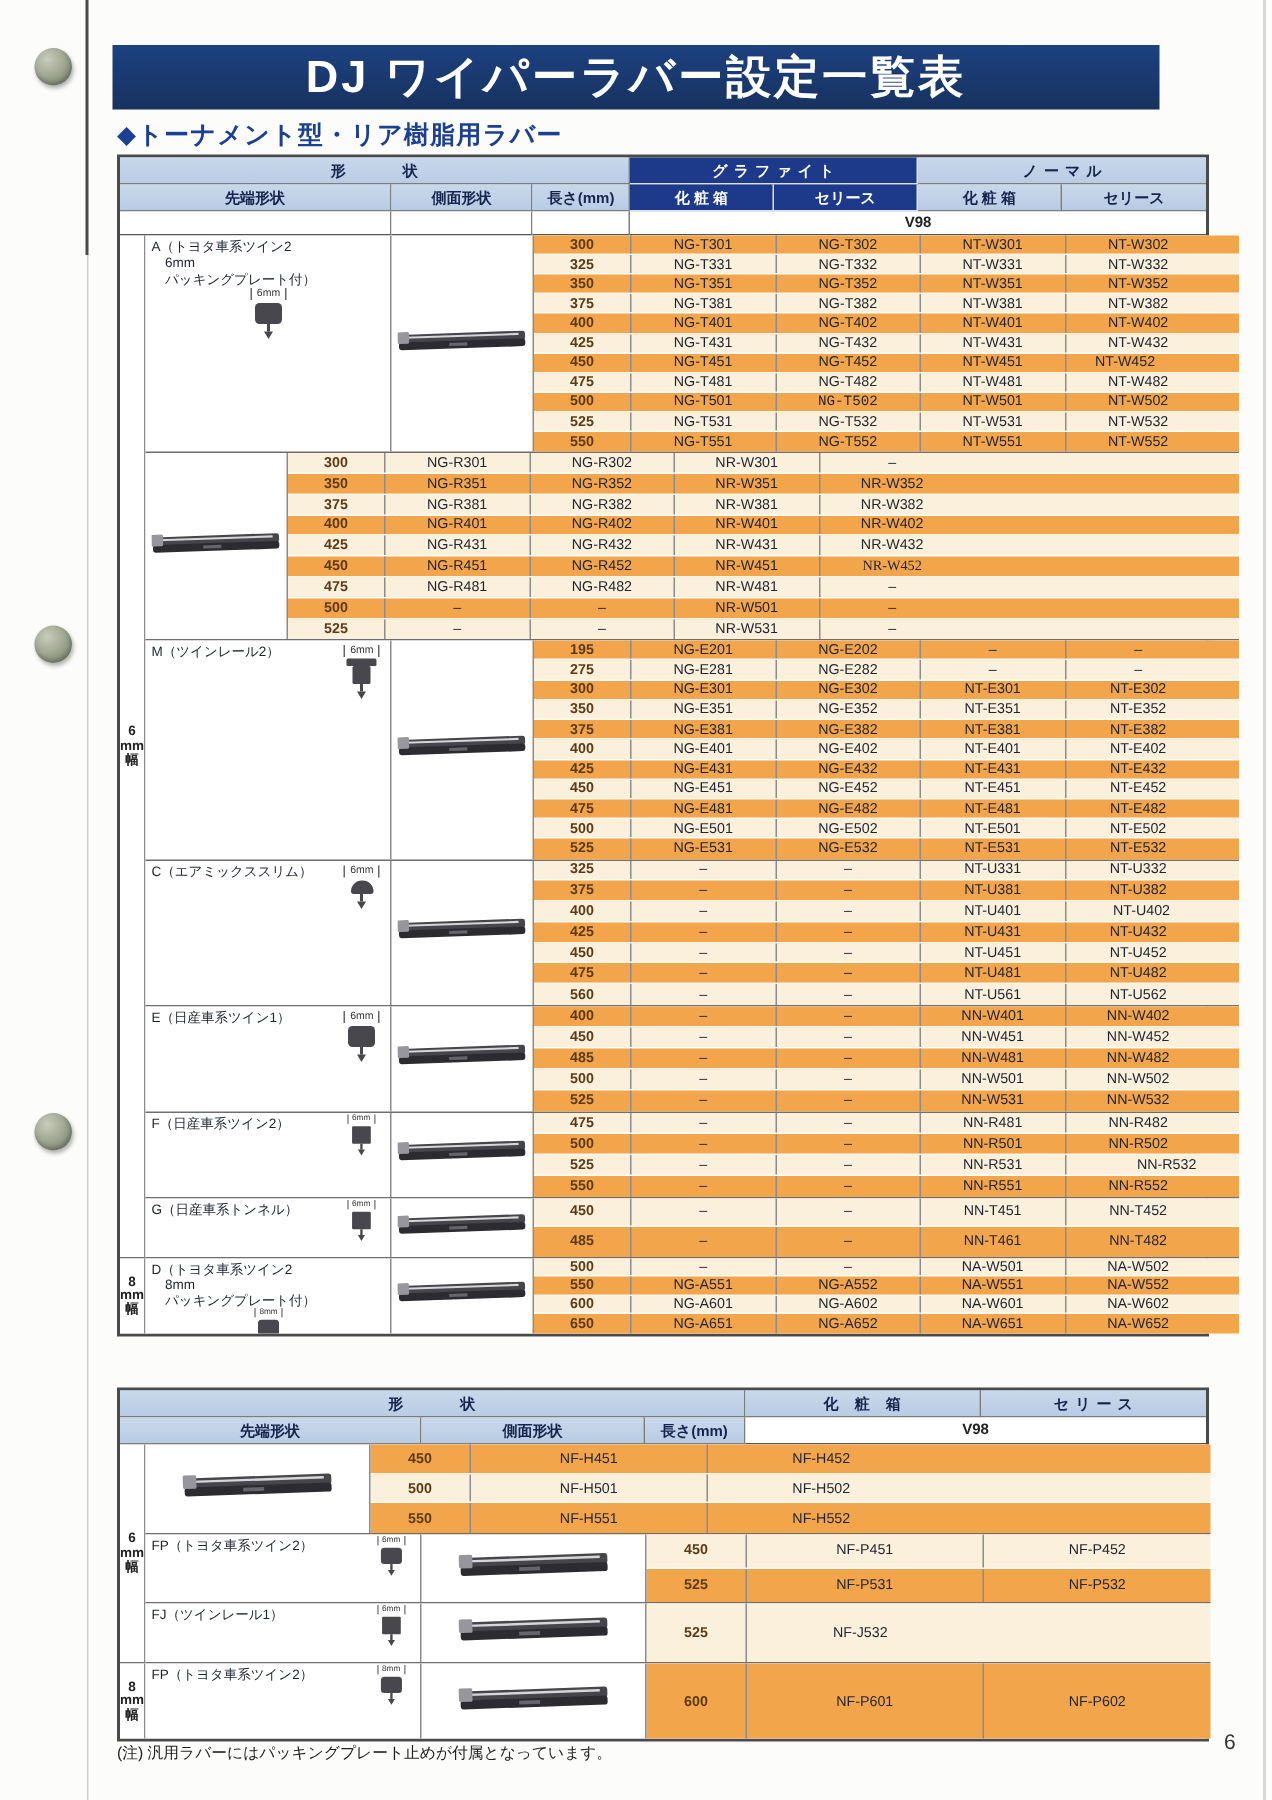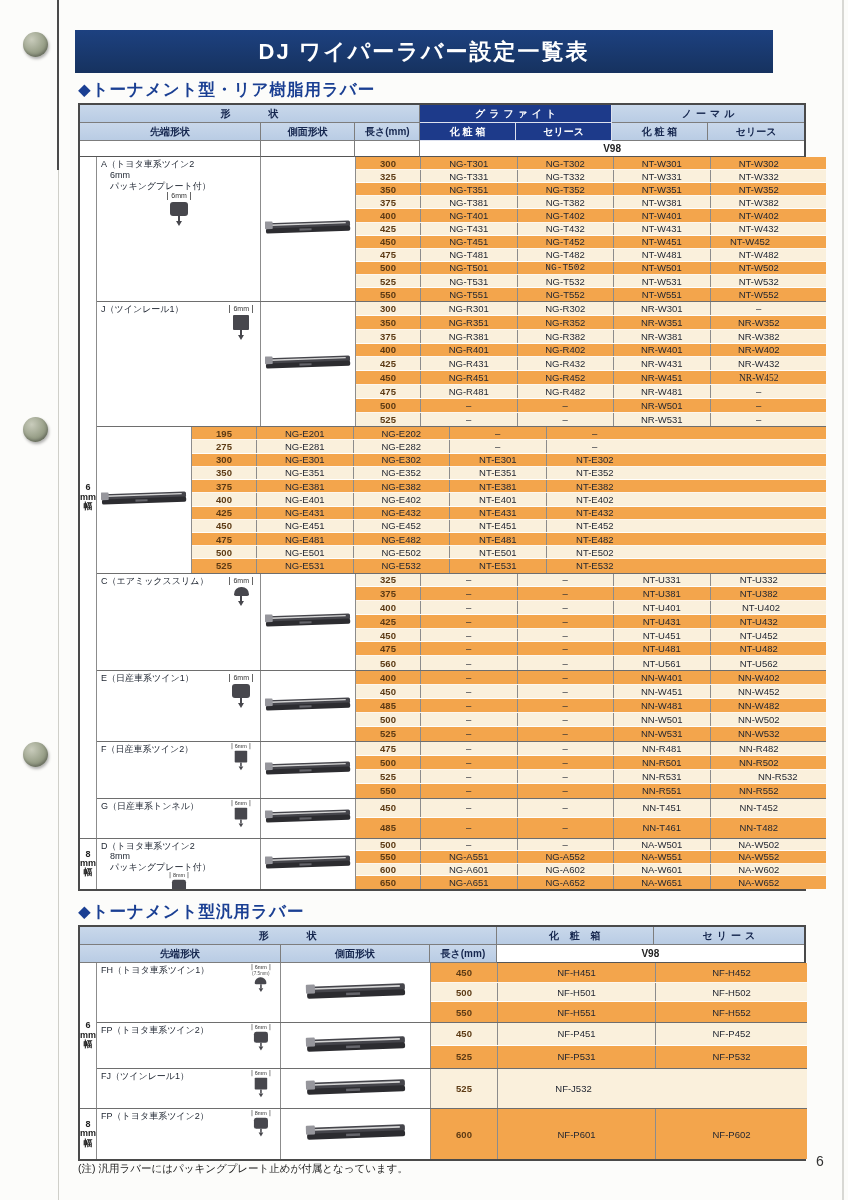--- a/index.html
+++ b/index.html
@@ -17,21 +17,21 @@
   .binder-hole {
     position:absolute; left:23px; width:25px; height:25px; border-radius:50%;
     background:radial-gradient(circle at 35% 30%, #c9ccbc, #99a089 55%, #7d8471);
     box-shadow:1px 2px 3px rgba(0,0,0,.3), inset -1px -2px 3px rgba(0,0,0,.25);
   }
   
   .title-bar {
     position:absolute; left:75px; top:30px; width:698px; height:43px;
     background:linear-gradient(180deg,#1d4180 0%, #16325f 100%);
     display:flex; align-items:center; justify-content:center;
-    color:#fff; font-size:22px; font-weight:bold; letter-spacing:2px;
+    color:#fff; font-size:30px; font-weight:bold; letter-spacing:2px;
   }
   .section-title {
     position:absolute; left:78px; font-size:16.5px; font-weight:bold; color:#1a3f93; letter-spacing:1px;
   }
   #sec1-title { top:79px; }
   #sec2-title { top:901px; }
 
   
   .tbl { position:absolute; left:78px; width:728px; border:2px solid #4a4a4a; background:#fff; }
   #table1 { top:103px; }
@@ -248,31 +248,20 @@
               <div class="drow orange" style="height: 13.2px;">
                 <div class="dc len" style="width: 65px;">550</div>
                 <div class="dc" style="width: 96.5px;">NG-T551</div>
                 <div class="dc" style="width: 96.5px;">NG-T552</div>
                 <div class="dc" style="width: 96.5px;">NT-W551</div>
                 <div class="dc" style="width: 96.5px;">NT-W552</div>
               </div>
             </div>
           </div>
           <div class="group" style="height: 125.1px;">
-            <div class="gcell tip" style="width: 164px;">
-              <div class="glabel-row">
-                <div class="glabel">J（ツインレール1）</div>
-                <div class="tipdiag">
-                  <span class="dim">6mm</span>
-                  <div class="blob rail"></div>
-                  <div class="pin"></div>
-                  <div class="ah"></div>
-                </div>
-              </div>
-            </div>
             <div class="gcell side" style="width: 95px;">
               <div><svg width="86" height="22" viewBox="0 0 100 22">
                   <g transform="rotate(-2 50 11)">
                     <rect x="1" y="5" width="98" height="7" rx="2" fill="#45454b"></rect>
                     <rect x="1" y="11" width="98" height="6" rx="2" fill="#2c2c30"></rect>
                     <rect x="6" y="6.6" width="88" height="1.6" fill="#d6d6d6"></rect>
                     <rect x="0" y="3" width="9" height="9" rx="1" fill="#96969c"></rect>
                     <rect x="40" y="12.5" width="14" height="2.5" fill="#65656b"></rect>
                   </g>
                 </svg></div>
@@ -337,20 +326,31 @@
               <div class="drow cream" style="height: 13.9px;">
                 <div class="dc len" style="width: 65px;">525</div>
                 <div class="dc" style="width: 96.5px;">–</div>
                 <div class="dc" style="width: 96.5px;">–</div>
                 <div class="dc" style="width: 96.5px;">NR-W531</div>
                 <div class="dc" style="width: 96.5px;">–</div>
               </div>
             </div>
           </div>
           <div class="group" style="height: 146.3px;">
+            <div class="gcell tip" style="width: 164px;">
+              <div class="glabel-row">
+                <div class="glabel">M（ツインレール2）</div>
+                <div class="tipdiag">
+                  <span class="dim">6mm</span>
+                  <div class="blob tee"></div>
+                  <div class="pin"></div>
+                  <div class="ah"></div>
+                </div>
+              </div>
+            </div>
             <div class="gcell side" style="width: 95px;">
               <div><svg width="86" height="22" viewBox="0 0 100 22">
                   <g transform="rotate(-2 50 11)">
                     <rect x="1" y="5" width="98" height="7" rx="2" fill="#45454b"></rect>
                     <rect x="1" y="11" width="98" height="6" rx="2" fill="#2c2c30"></rect>
                     <rect x="6" y="6.6" width="88" height="1.6" fill="#d6d6d6"></rect>
                     <rect x="0" y="3" width="9" height="9" rx="1" fill="#96969c"></rect>
                     <rect x="40" y="12.5" width="14" height="2.5" fill="#65656b"></rect>
                   </g>
                 </svg></div>
@@ -714,21 +714,20 @@
                 <div class="dc" style="width: 96.5px;">NG-A652</div>
                 <div class="dc" style="width: 96.5px;">NA-W651</div>
                 <div class="dc" style="width: 96.5px;">NA-W652</div>
               </div>
             </div>
           </div>
         </div>
       </div>
   </div>
 
-  <div id="sec2-title" class="section-title">◆トーナメント型汎用ラバー</div>
 
   <div id="table2" class="tbl">
     <div class="tr h18">
       <div class="th shape-head" style="width:419px;">形　状</div>
       <div class="th wide-ls" style="width:158px;">化 粧 箱</div>
       <div class="th wide-ls" style="width:151px;">セリース</div>
     </div>
     <div class="tr h18">
       <div class="th" style="width:202px;">先端形状</div>
       <div class="th" style="width:150px;">側面形状</div>
@@ -743,32 +742,20 @@
             <span>幅</span>
           </div>
           <div class="strip" style="height: 50px;">
             <span>8</span>
             <span>mm</span>
             <span>幅</span>
           </div>
         </div>
         <div class="groups-col">
           <div class="group" style="height: 60px;">
-            <div class="gcell tip" style="width: 184px;">
-              <div class="glabel-row">
-                <div class="glabel">FH（トヨタ車系ツイン1）</div>
-                <div class="tipdiag compact">
-                  <span class="dim">6mm</span>
-                  <span class="dim-sub">(7.5mm)</span>
-                  <div class="blob mushroom"></div>
-                  <div class="pin"></div>
-                  <div class="ah"></div>
-                </div>
-              </div>
-            </div>
             <div class="gcell side" style="width: 150px;">
               <div><svg width="130" height="22" viewBox="0 0 100 22">
                   <g transform="rotate(-2 50 11)">
                     <rect x="1" y="5" width="98" height="7" rx="2" fill="#45454b"></rect>
                     <rect x="1" y="11" width="98" height="6" rx="2" fill="#2c2c30"></rect>
                     <rect x="6" y="6.6" width="88" height="1.6" fill="#d6d6d6"></rect>
                     <rect x="0" y="3" width="9" height="9" rx="1" fill="#96969c"></rect>
                     <rect x="40" y="12.5" width="14" height="2.5" fill="#65656b"></rect>
                   </g>
                 </svg></div>

